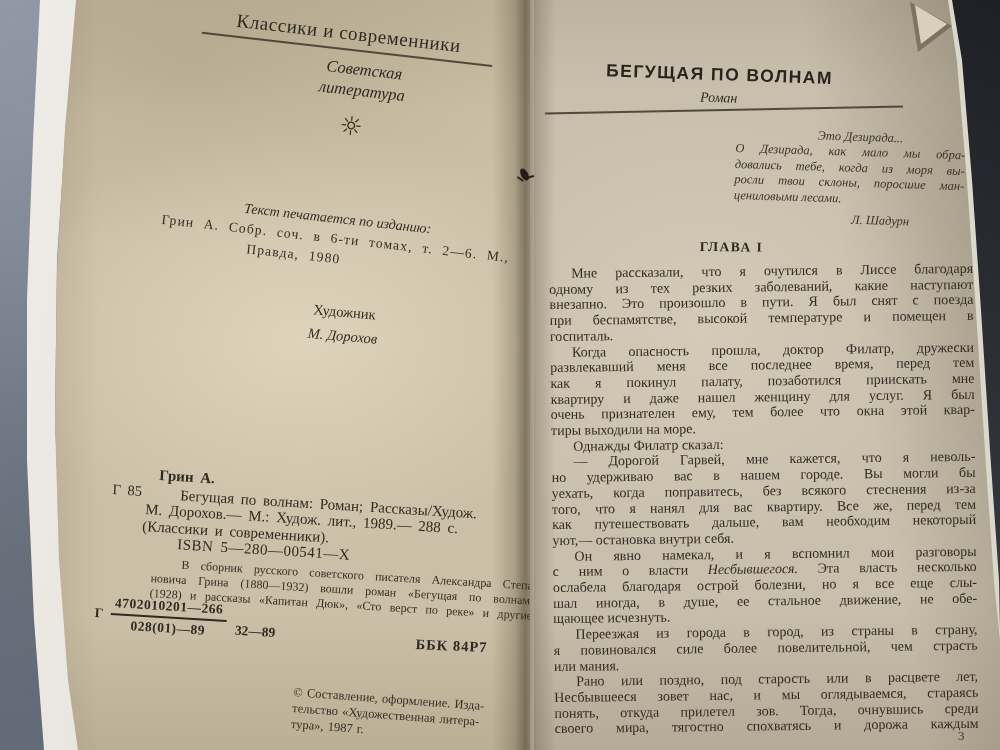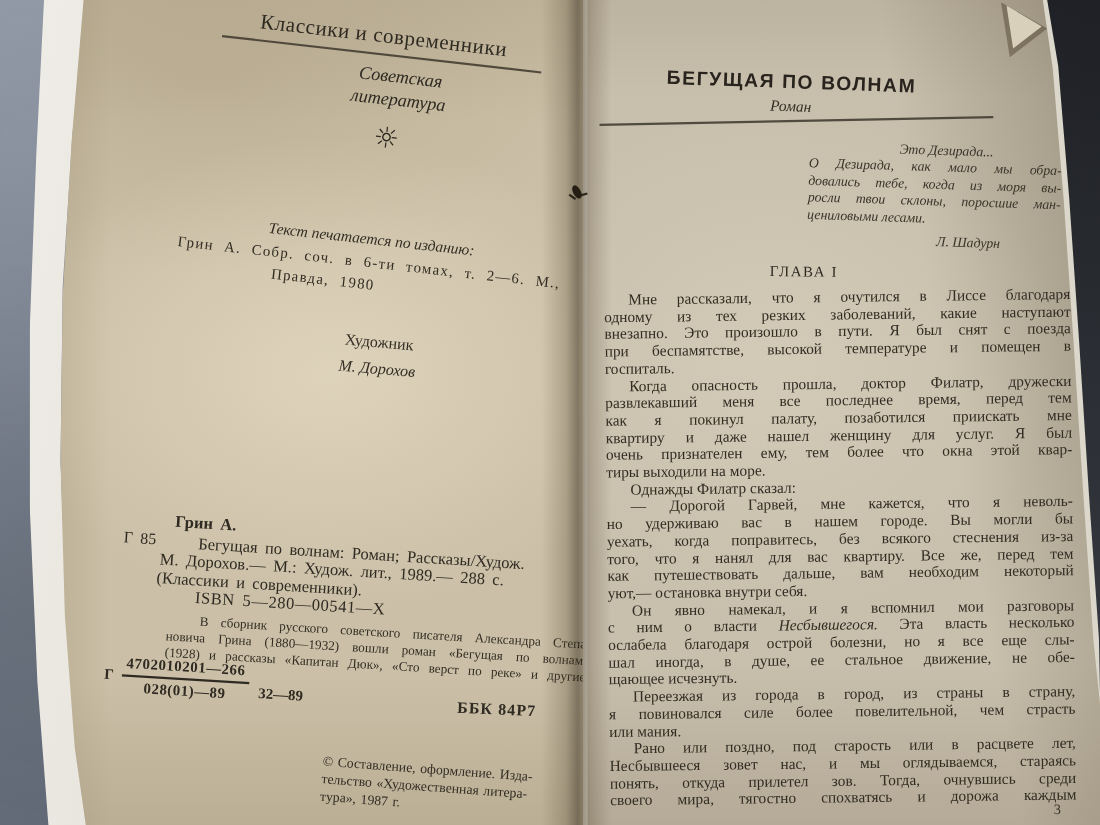--- a/index.html
+++ b/index.html
@@ -96,21 +96,21 @@
   .title .main{font-family:"Liberation Sans","DejaVu Sans",sans-serif;font-weight:bold;
     font-size:17.5px;letter-spacing:1.5px;color:#28231c;}
   .title .sub{font-style:italic;font-size:14px;margin-top:5px;color:#332d24;}
   .title-rule{left:545px;top:109px;width:358px;height:2px;background:#3c362c;
     transform:rotate(-1.1deg);opacity:.85;}
   .epigraph{left:736px;top:126px;width:230px;transform:rotate(1.8deg);font-style:italic;
     font-size:12.5px;line-height:15.4px;color:#3a342a;}
   .epigraph .e1{text-indent:82px;}
   .epigraph .jl{text-align:justify;text-align-last:justify;}
   .epigraph .attr{margin-top:6px;margin-left:118px;}
-  .chapter{left:700px;top:239px;transform:rotate(.6deg);font-weight:normal;font-size:13.5px;
+  .chapter{left:700px;top:239px;transform:rotate(.6deg);font-weight:bold;font-size:13.5px;
     letter-spacing:1.5px;color:#2d2820;}
   .bodytext{left:549px;top:266px;width:424px;transform:rotate(-.7deg);font-size:14px;
     line-height:15.7px;color:#322c23;}
   .bl{text-align:justify;text-align-last:justify;}
   .bl.ind{text-indent:22px;}
   .bl.fin{text-align-last:left;}
   .ital{font-style:italic;}
   .pagenum{left:958px;top:728px;font-size:13px;color:#3a342a;}
 </style>
 </head>

